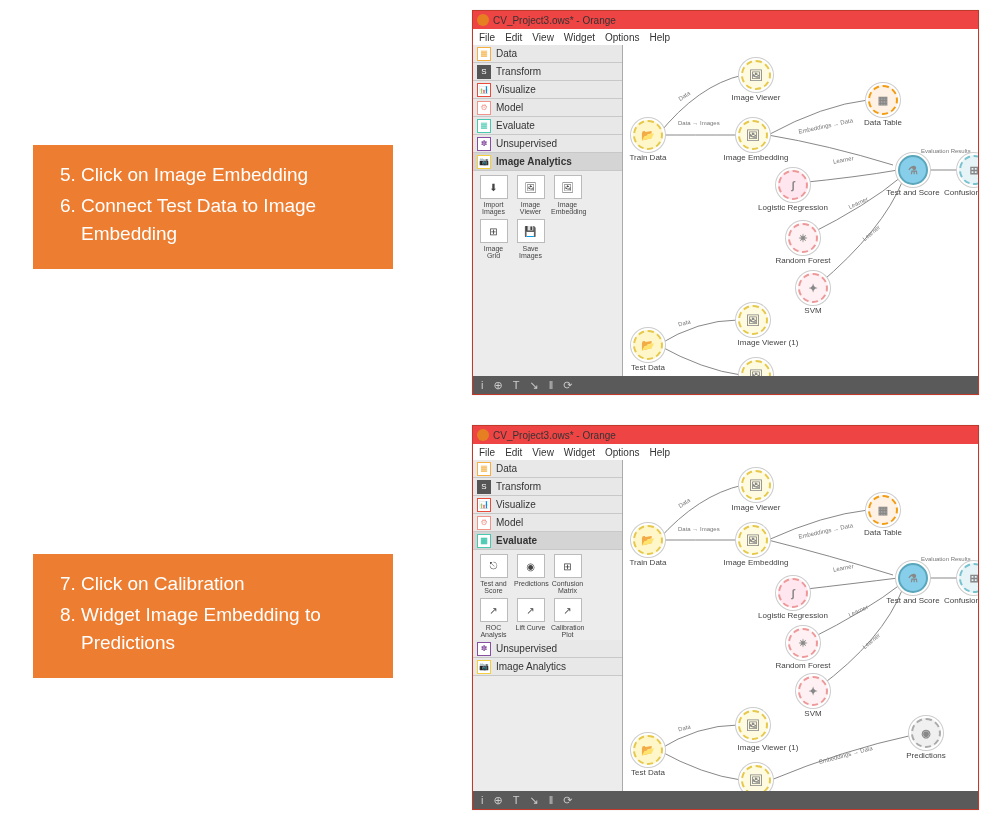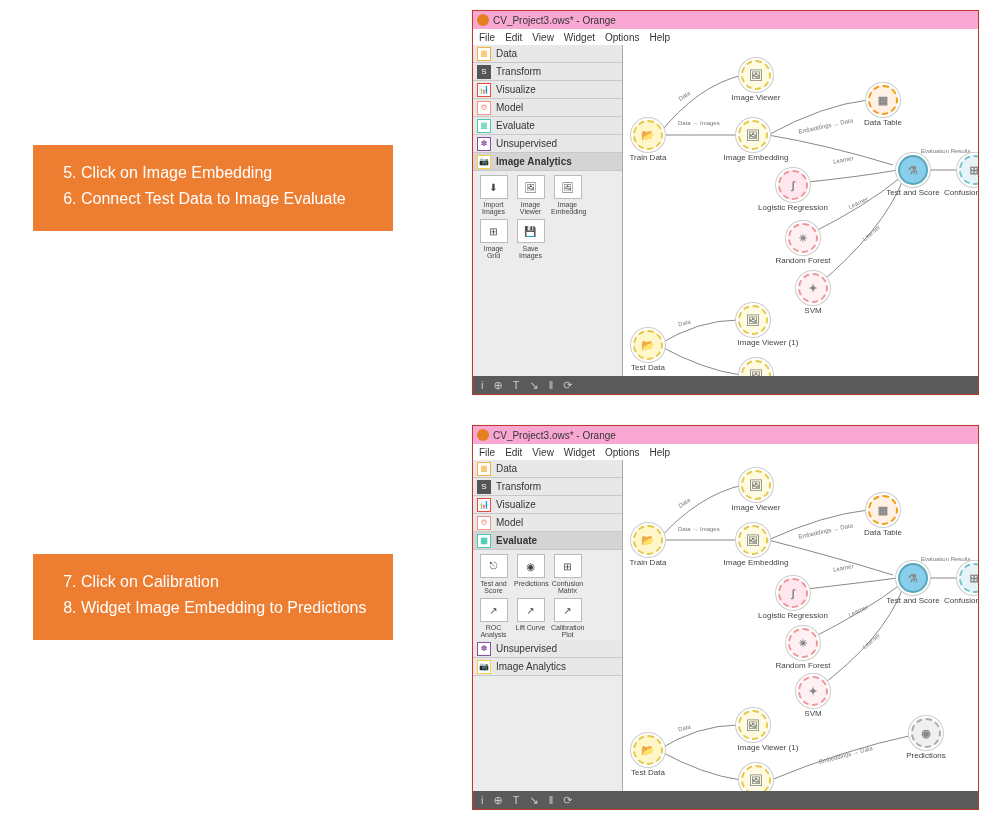--- a/index.html
+++ b/index.html
@@ -17,40 +17,40 @@
   .instruction-box {
     position: absolute;
     background: #ed7d31;
     color: #fff;
     padding: 14px 18px 18px 18px;
     width: 360px;
   }
   .instruction-box ol {
     margin: 0;
     padding-left: 30px;
-    font-size: 16px;
+    font-size: 19px;
     line-height: 1.5;
   }
   .instruction-box li { margin: 2px 0; }
   .app-window {
     position: absolute;
     border: 1.5px solid #c0392b;
     background: #fff;
     box-shadow: 0 0 1px rgba(0,0,0,.2);
     width: 507px;
     height: 385px;
   }
   .titlebar {
     height: 18px;
     display: flex;
     align-items: center;
     font-size: 10px;
     padding: 0 4px;
     gap: 4px;
-    background: #f9a8d4;
+    background: #ef4444;
   }
   .titlebar .appicon {
     width: 12px; height: 12px;
     background: #e67e22;
     border-radius: 50%;
     display:inline-block;
   }
   .menubar {
     height: 16px;
     display: flex;
@@ -152,21 +152,21 @@
   .n-blue { background:#e7f4f7; border:2px dashed #79c2d0; }
   .n-bluefill { background:#87ceeb; border:2px solid #5aa6bb; }
   .n-grey { background:#f0f0f0; border:2px dashed #aaa; }
 </style>
 </head>
 <body>
 
 <div class="instruction-box" style="top:145px; left:33px;">
   <ol start="5">
     <li>Click on Image Embedding</li>
-    <li>Connect Test Data to Image Evaluate</li>
+    <li>Connect Test Data to Image Embedding</li>
   </ol>
 </div>
 
 <div class="instruction-box" style="top:554px; left:33px;">
   <ol start="7">
     <li>Click on Calibration</li>
     <li>Widget Image Embedding to Predictions</li>
   </ol>
 </div>
 

